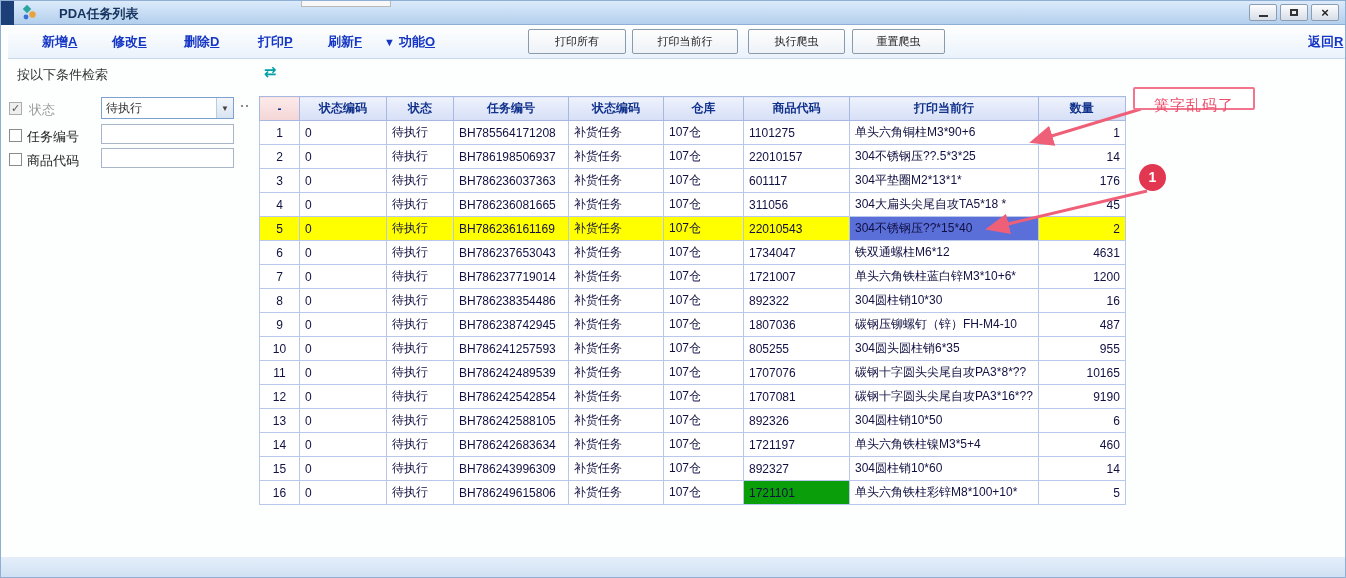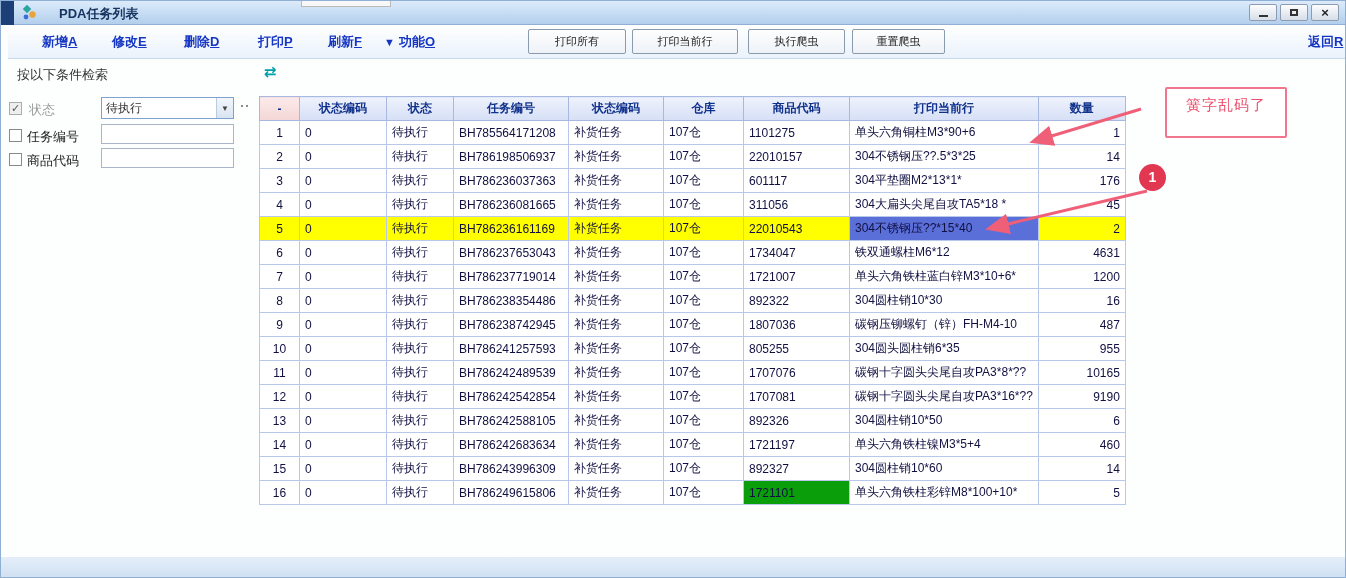--- a/index.html
+++ b/index.html
@@ -66,23 +66,23 @@
   table.grid td { height:24px; border:1px solid var(--grid-line,#b9c8ea); padding:0 5px;
                   color:#101042; background:#fff; overflow:hidden; white-space:nowrap; cursor:default; }
   td.col-num { background:var(--rownum-bg,#fbe2e2); text-align:center; color:#2b2b7a; }
   td.col-qty { text-align:right; }
   tr.row-selected td { background:var(--selected-row-bg,#ffff00); }
   tr.row-selected td.col-num { background:var(--selected-row-bg,#ffff00); }
   td.cell-selected { background:var(--selected-cell-bg,#5b6fd8) !important; color:#eef0ff; }
   td.cell-green { background:var(--green-cell-bg,#00a000) !important; color:#063b06; }
 
   
-  .anno-box { position:absolute; left:1132px; top:86px; width:122px; height:51px; background:#fff;
+  .anno-box { position:absolute; left:1132px; top:86px; width:122px; height:23px; background:#fff;
               border:2px solid #f2758d; border-radius:2px; text-align:center; line-height:31px;
-              font-size:15px; color:var(--annotation,#ec4d6c); letter-spacing:1px; z-index:20;margin-left:32px; }
+              font-size:15px; color:var(--annotation,#ec4d6c); letter-spacing:1px; z-index:20; }
   .anno-badge { position:absolute; left:1138px; top:163px; width:27px; height:27px; border-radius:50%;
                 background:#e23750; color:#fff; font-size:14px; font-weight:bold; text-align:center;
                 line-height:27px; z-index:20; }
   .anno-arrows { position:absolute; left:950px; top:80px; width:320px; height:170px;
                  pointer-events:none; z-index:19; }
 
   .bottom-band { position:absolute; left:0; top:556px; width:1346px; height:22px;
                  background:linear-gradient(#e4eefa,#cfe0f2); }
 </style>
 </head>

